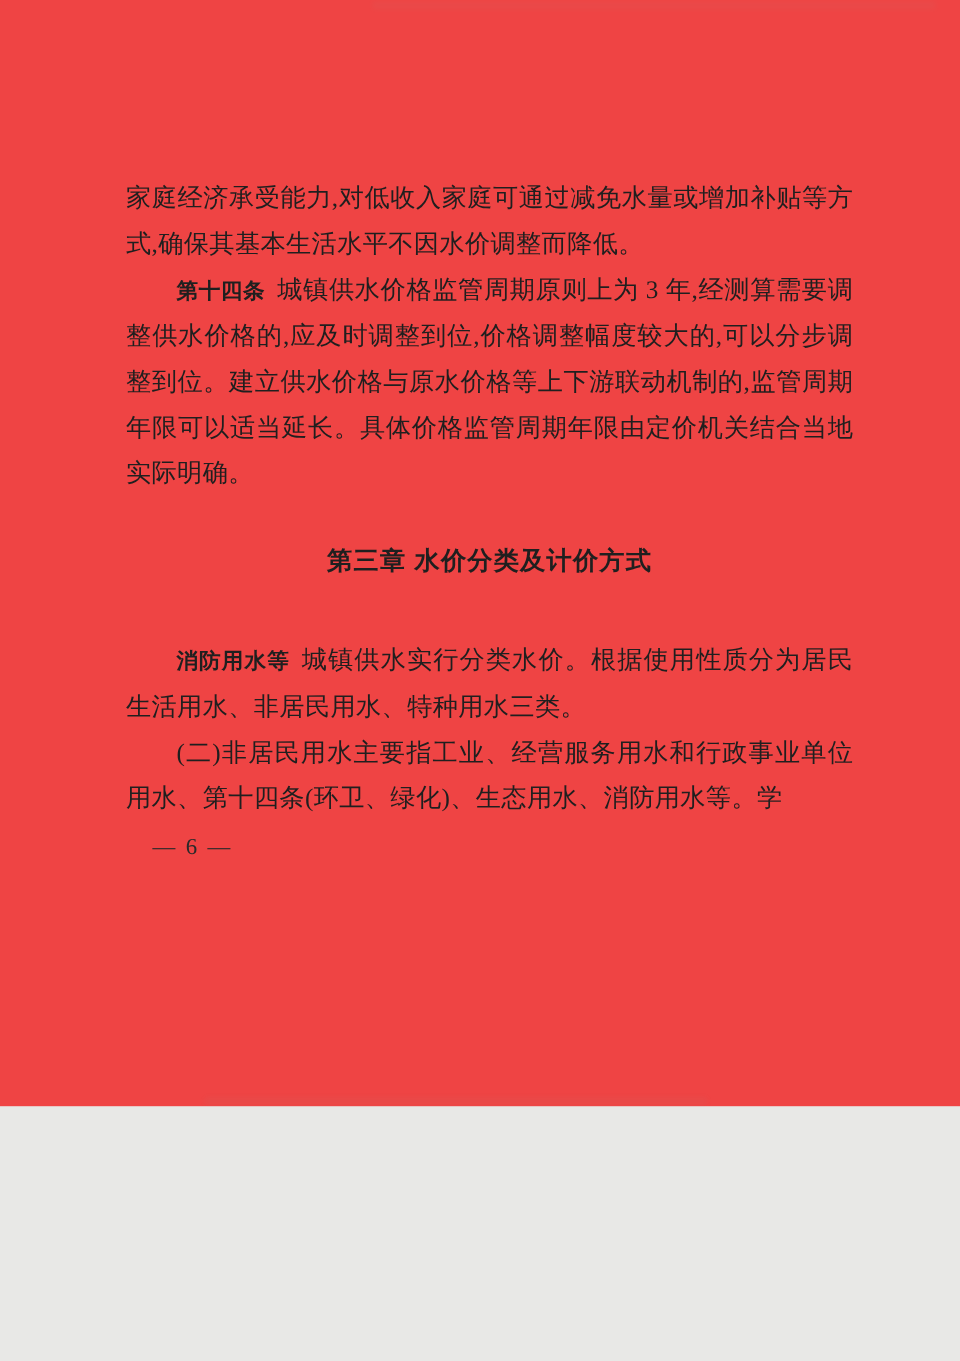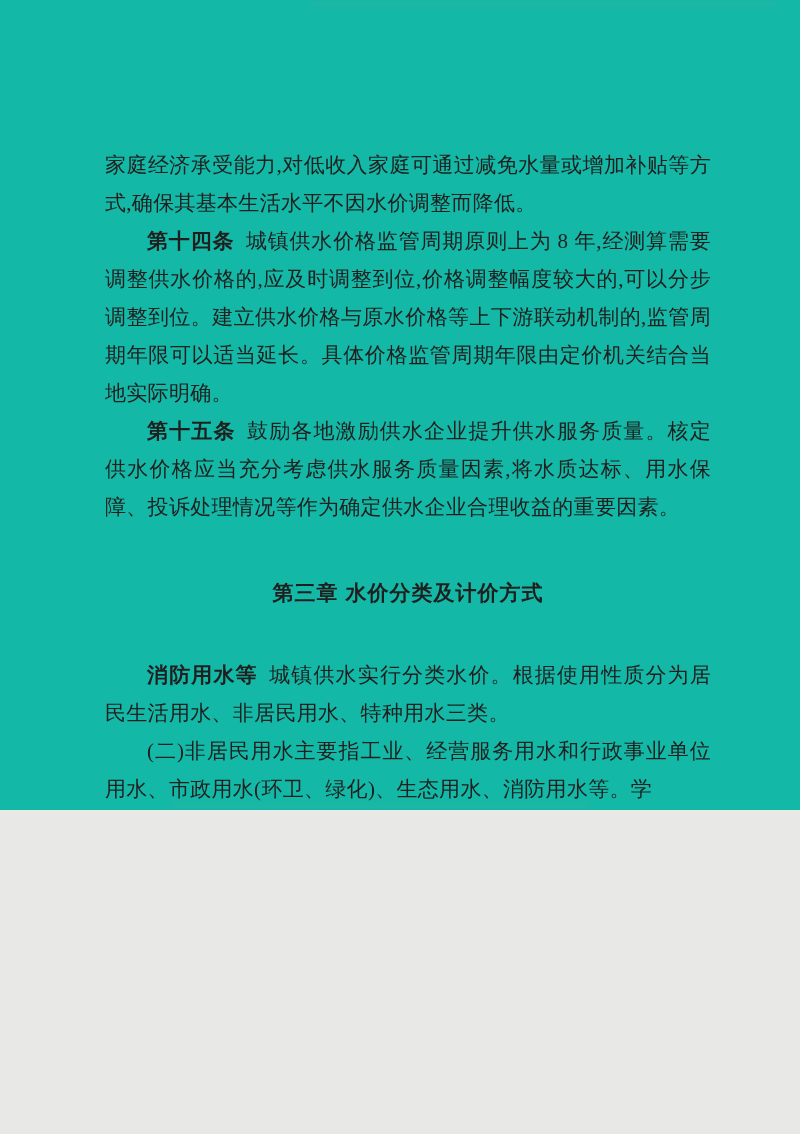--- a/index.html
+++ b/index.html
@@ -3,23 +3,23 @@
 <meta charset="utf-8">
 <style>
   * { margin: 0; padding: 0; box-sizing: border-box; }
   html, body {
     font-family: "Liberation Serif", "DejaVu Serif", serif;
     background: #e8e8e6;
   }
   .page {
     position: relative;
     width: 800px;
-    height: 810px;
+    height: 922px;
     margin: 0 auto;
-    background: #14b8a6;
+    background: #ef4444;
     color: #1f1f1f;
     overflow: hidden;
   }
   .scan-artifact {
     position: absolute;
     height: 7px;
     background: #9a9a94;
     opacity: 0.06;
     filter: blur(2px);
     border-radius: 3px;
@@ -36,30 +36,30 @@
     font-size: 21px;
     line-height: 38px;
     text-align: justify;
     letter-spacing: 0.3px;
   }
   .para.indent { text-indent: 2em; }
   .para-lead {
     font-weight: 700;
     margin-right: 0.55em;
     font-family: "Liberation Sans", "DejaVu Sans", sans-serif;
-    font-size: 21px;
+    font-size: 18px;
   }
   .chapter-heading {
     font-weight: 700;
     font-family: "Liberation Sans", "DejaVu Sans", sans-serif;
     font-size: 21px;
     line-height: 38px;
     text-align: center;
     letter-spacing: 1px;
-    margin-top: 48px;
+    margin-top: 36px;
     margin-bottom: 44px;
   }
   .page-footer {
     margin-top: 9px;
     margin-left: 22px;
     font-size: 19px;
     line-height: 28px;
     letter-spacing: 2px;
     color: #2a2a2a;
   }
@@ -68,27 +68,26 @@
 <body>
 
 <div class="page">
   <div class="scan-artifact top"></div>
   <div class="scan-artifact bottom"></div>
 
   <div class="content">
 
     <p class="para"><span>家庭经济承受能力,对低收入家庭可通过减免水量或增加补贴等方式,确保其基本生活水平不因水价调整而降低。</span></p>
 
-    <p class="para indent"><span class="para-lead">第十四条</span><span>城镇供水价格监管周期原则上为 8 年,经测算需要调整供水价格的,应及时调整到位,价格调整幅度较大的,可以分步调整到位。建立供水价格与原水价格等上下游联动机制的,监管周期年限可以适当延长。具体价格监管周期年限由定价机关结合当地实际明确。</span></p>
+    <p class="para indent"><span class="para-lead">第十四条</span><span>城镇供水价格监管周期原则上为 3 年,经测算需要调整供水价格的,应及时调整到位,价格调整幅度较大的,可以分步调整到位。建立供水价格与原水价格等上下游联动机制的,监管周期年限可以适当延长。具体价格监管周期年限由定价机关结合当地实际明确。</span></p>
 
 
-    <p class="para indent"><span class="para-lead">第十五条</span><span>鼓励各地激励供水企业提升供水服务质量。核定供水价格应当充分考虑供水服务质量因素,将水质达标、用水保障、投诉处理情况等作为确定供水企业合理收益的重要因素。</span></p>
 
     <h2 class="chapter-heading">第三章 水价分类及计价方式</h2>
 
     <p class="para indent"><span class="para-lead">消防用水等</span><span>城镇供水实行分类水价。根据使用性质分为居民生活用水、非居民用水、特种用水三类。</span></p>
 
 
-    <p class="para indent"><span>(二)非居民用水主要指工业、经营服务用水和行政事业单位用水、市政用水(环卫、绿化)、生态用水、消防用水等。学</span></p>
+    <p class="para indent"><span>(二)非居民用水主要指工业、经营服务用水和行政事业单位用水、第十四条(环卫、绿化)、生态用水、消防用水等。学</span></p>
 
     <div class="page-footer">— 6 —</div>
   </div>
 </div>
 
 </body></html>

